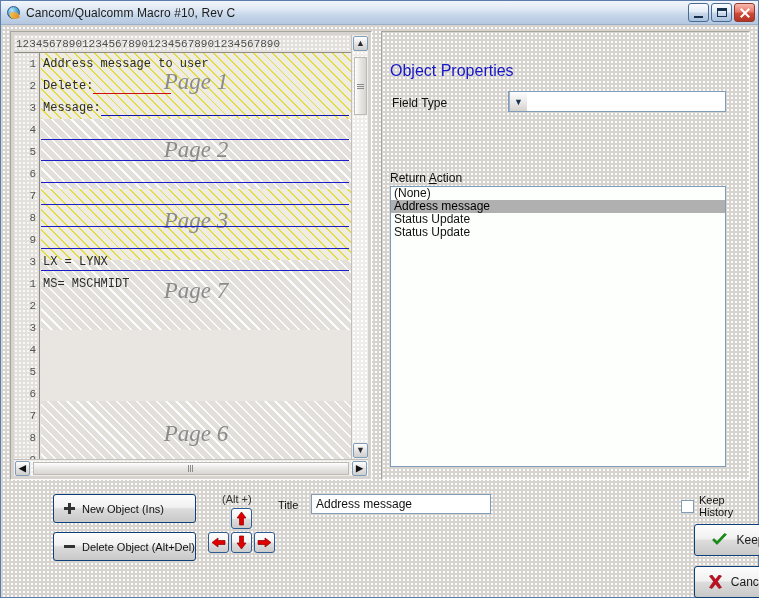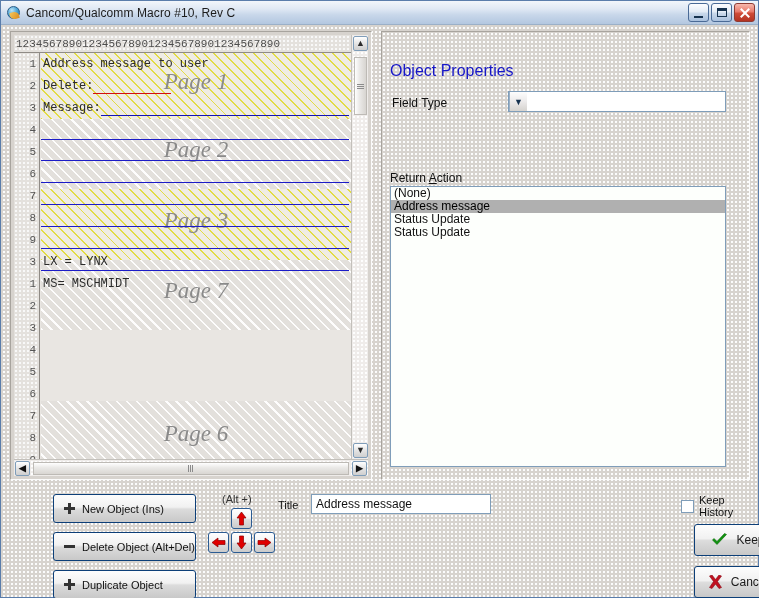--- a/index.html
+++ b/index.html
@@ -441,27 +441,20 @@
             <span class="v"></span>
           </span>
         <span class="lbl">New Object (Ins)</span>
       </div>
       <div class="xpbtn" id="btn-del">
         <span class="minusicon">
             <span class="h"></span>
           </span>
         <span class="lbl">Delete Object (Alt+Del)</span>
       </div>
-      <div class="xpbtn" id="btn-dup">
-        <span class="plusicon">
-            <span class="h"></span>
-            <span class="v"></span>
-          </span>
-        <span class="lbl">Duplicate Object</span>
-      </div>
 
       <div id="alt-label">(Alt +)</div>
 
       <div class="arrbtn" id="arr-up">
         <svg width="15" height="15" viewBox="0 0 15 15">
           <path d="M7.5 1 L12 7 H9.5 V14 H5.5 V7 H3 Z" fill="#e00000" stroke="#8a0000" stroke-width="0.7"></path>
         </svg>
       </div>
       <div class="arrbtn" id="arr-left">
         <svg width="15" height="15" viewBox="0 0 15 15">

